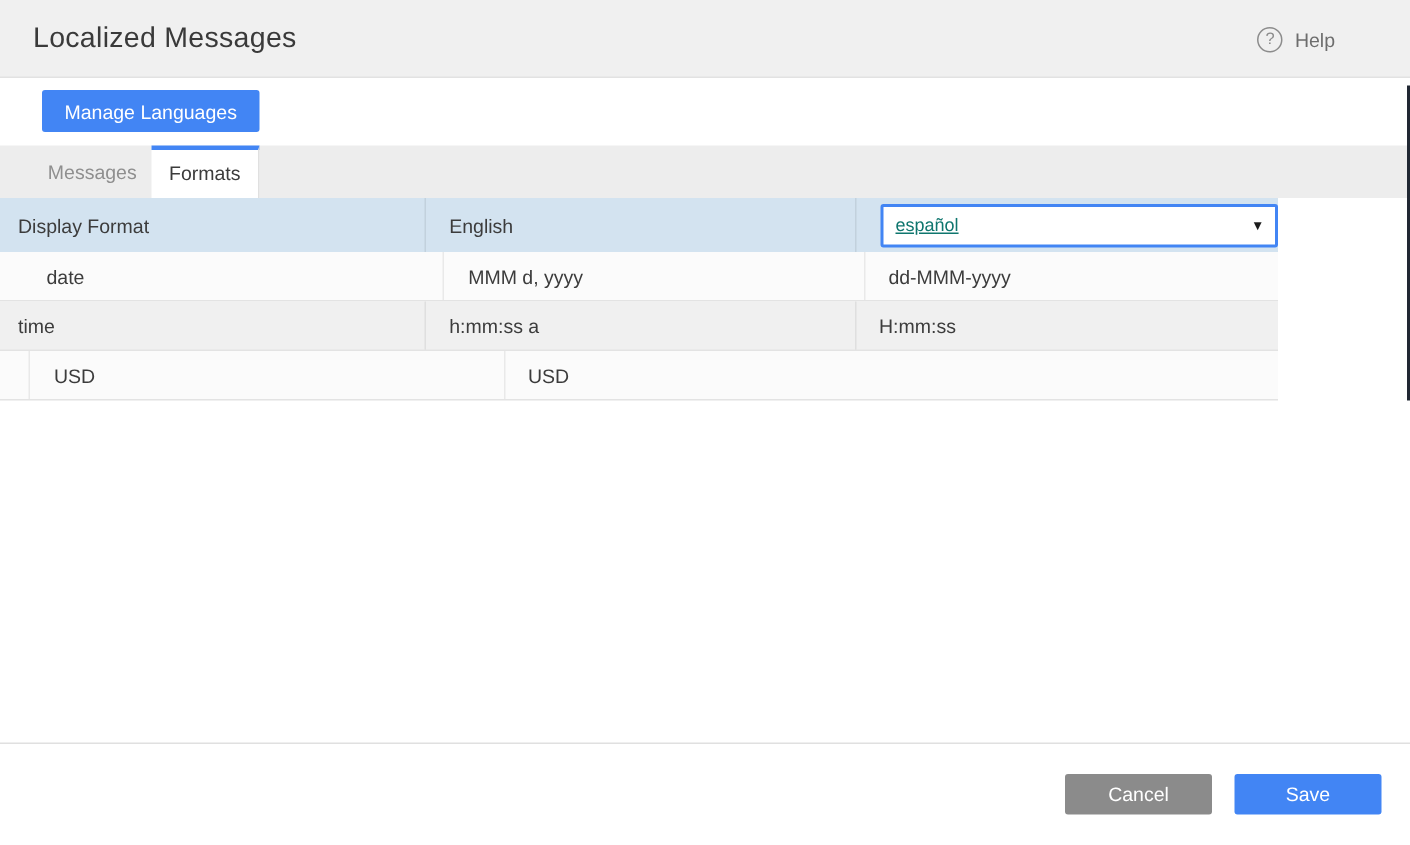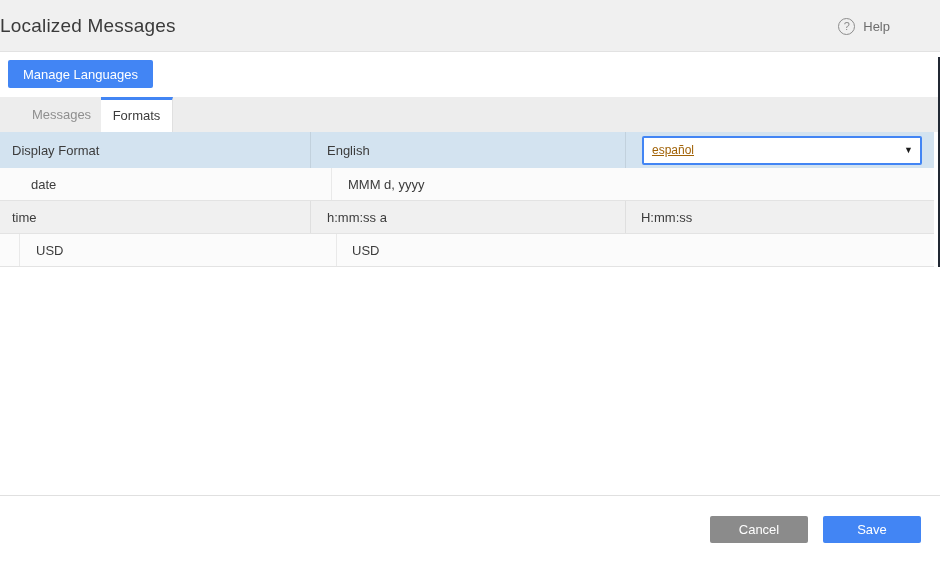--- a/index.html
+++ b/index.html
@@ -17,20 +17,21 @@
   .titlebar {
     position: absolute;
     left: 0; top: 0;
     width: 940px; height: 52px;
     background: #f0f0f0;
     border-bottom: 1px solid #e2e2e2;
     display: flex;
     align-items: center;
   }
   .titlebar .page-title {
+    margin-left: 22px;
     font-size: 19px;
     color: #3a3a3a;
     letter-spacing: 0.2px;
   }
   .help {
     position: absolute;
     right: 50px; top: 0;
     height: 52px;
     display: flex;
     align-items: center;
@@ -54,21 +55,21 @@
     border: none;
     border-radius: 2px;
     font-family: "Liberation Sans", sans-serif;
     font-size: 13px;
     color: #ffffff;
     text-align: center;
     cursor: pointer;
   }
   .btn-manage {
     position: absolute;
-    left: 8px; top: 60px;
+    left: 28px; top: 60px;
     height: 28px;
     padding: 0 15px;
     background: #4285f4;
   }
 
   
   .tabstrip {
     position: absolute;
     left: 0; top: 97px;
     width: 940px; height: 35px;
@@ -98,21 +99,21 @@
   }
 
   
   .fmt-table {
     position: absolute;
     left: 0; top: 132px;
     width: 940px;
   }
   .fmt-row {
     display: flex;
-    width: 934px;
+    width: 852px;
     align-items: center;
     font-size: 13px;
   }
   .fmt-head {
     height: 36px;
     background: #d3e3f0;
   }
   .fmt-body-row { height: 33px; border-bottom: 1px solid #e3e3e3; }
   .row-light { background: #fbfbfb; padding-left: 19px; }
   .row-gray  { background: #f0f0f0; }
@@ -130,21 +131,21 @@
     background: #ffffff;
     border: 2px solid #4285f4;
     border-radius: 2px;
     display: flex;
     align-items: center;
     cursor: pointer;
   }
   .lang-select .sel-value {
     margin-left: 8px;
     font-size: 12px;
-    color: #a16207;
+    color: #0f766e;
     text-decoration: underline;
   }
   .lang-select .sel-arrow {
     position: absolute;
     right: 7px;
     font-size: 9px;
     color: #1b1b1b;
   }
 
   
@@ -202,20 +203,21 @@
         <div class="lang-select">
           <span class="sel-value">español</span>
           <span class="sel-arrow">▼</span>
         </div>
       </div>
     </div>
 
     <div class="fmt-row fmt-body-row row-light">
       <div class="cell cell-1">date</div>
       <div class="cell cell-2">MMM d, yyyy</div>
+      <div class="cell cell-3">dd-MMM-yyyy</div>
     </div>
 
     <div class="fmt-row fmt-body-row row-gray">
       <div class="cell cell-1">time</div>
       <div class="cell cell-2">h:mm:ss a</div>
       <div class="cell cell-3">H:mm:ss</div>
     </div>
 
     <div class="fmt-row fmt-body-row row-light">
       <div class="cell cell-2">USD</div>

